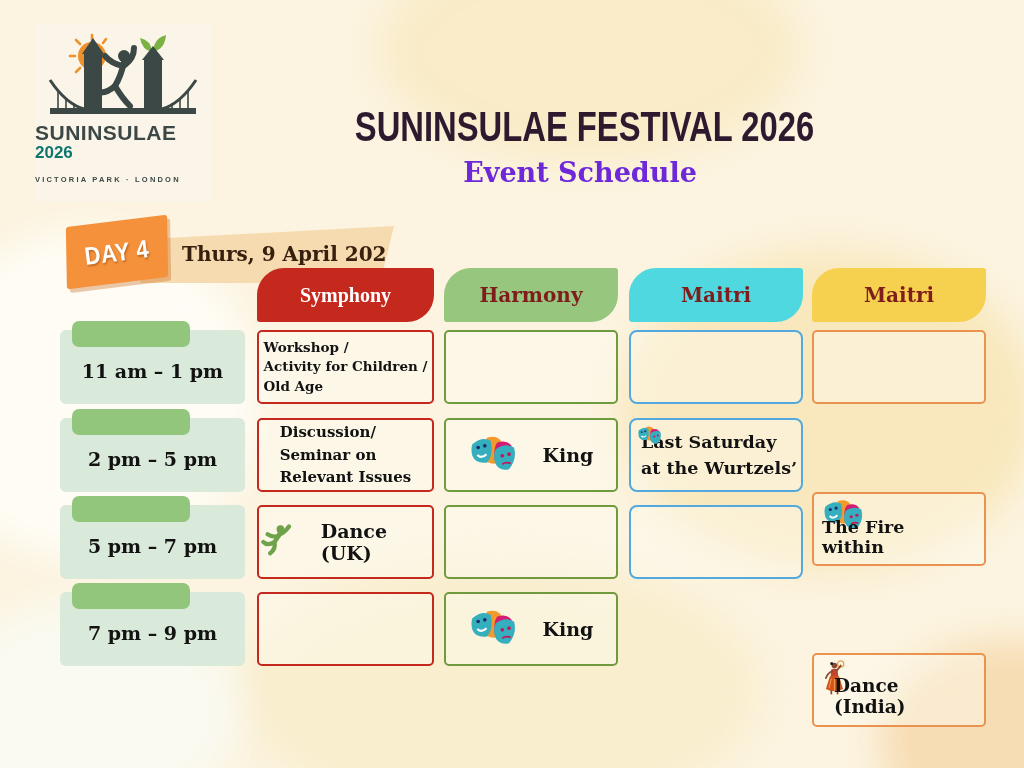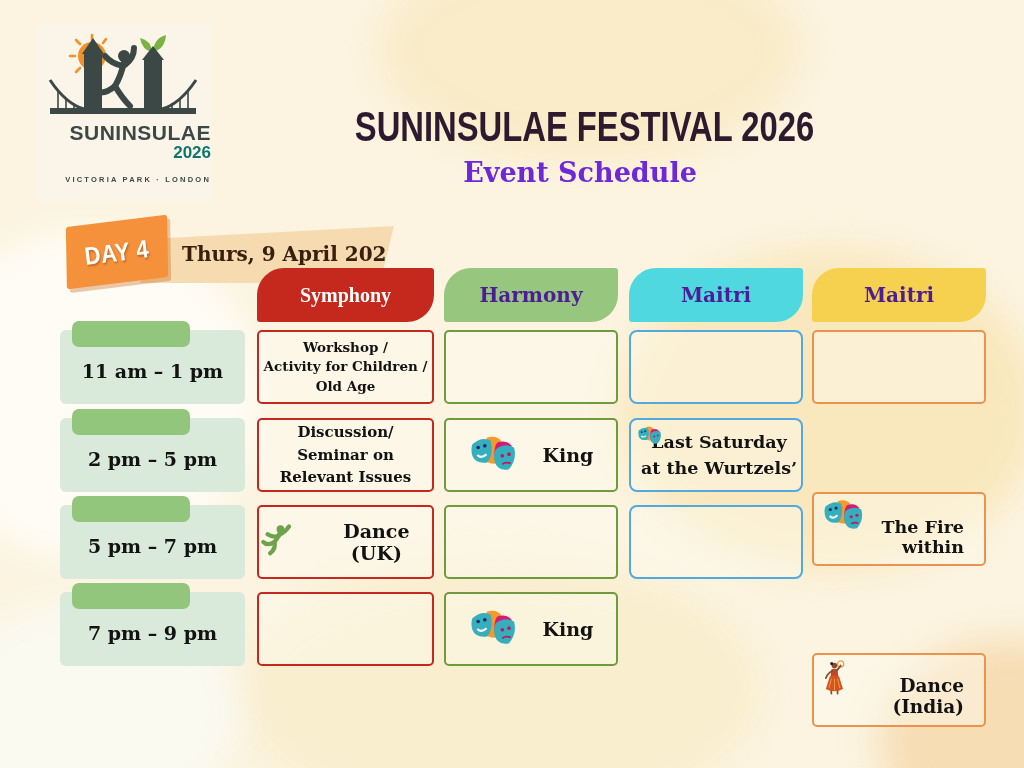--- a/index.html
+++ b/index.html
@@ -11,21 +11,21 @@
   
   .blob{position:absolute;border-radius:50%;filter:blur(18px);pointer-events:none;}
   .blob.y1{left:620px;top:250px;width:420px;height:320px;background:rgba(246,222,160,.55);}
   .blob.y2{left:380px;top:-60px;width:420px;height:220px;background:rgba(247,228,176,.5);}
   .blob.y3{left:240px;top:560px;width:520px;height:260px;background:rgba(247,230,185,.45);}
   .blob.w1{left:-80px;top:230px;width:340px;height:330px;background:rgba(255,255,252,.75);}
   .blob.w2{left:-60px;top:600px;width:300px;height:220px;background:rgba(250,252,248,.7);}
   .blob.o1{left:880px;top:640px;width:260px;height:200px;background:rgba(243,205,150,.6);}
 
   
-  .logo-card{position:absolute;left:35px;top:24px;width:176px;height:178px;background:#FBF5E9;border-radius:2px;text-align:right;}
+  .logo-card{position:absolute;left:35px;top:24px;width:176px;height:178px;background:#FBF5E9;border-radius:2px;text-align:left;}
   .logo-card svg{display:block;margin:6px auto 0;}
   .logo-title{font-family:"Liberation Sans",sans-serif;font-weight:800;font-size:21px;letter-spacing:.5px;color:#3C4846;line-height:1;}
   .logo-year{font-family:"Liberation Sans",sans-serif;font-weight:800;font-size:17px;color:#0f766e;line-height:1.2;}
   .logo-loc{font-family:"Liberation Sans",sans-serif;font-weight:700;font-size:7.5px;letter-spacing:2.2px;color:#3C4846;margin-top:12px;}
 
   
   .title-wrap{position:absolute;left:290px;top:106px;width:580px;text-align:center;}
   .main-title{display:inline-block;font-family:"Liberation Sans",sans-serif;font-weight:800;font-size:42px;line-height:1;color:#2E1A2F;transform:scaleX(.78);transform-origin:center;white-space:nowrap;letter-spacing:0px;}
   .sub-title{font-size:27px;font-weight:bold;color:#6d28d9;margin-top:9px;}
 
@@ -34,52 +34,52 @@
     clip-path:polygon(7% 22%,100% 0%,94.5% 100%,0% 100%);}
   .date-text{position:absolute;left:42px;top:16px;font-size:20px;font-weight:bold;color:#38200F;white-space:nowrap;}
   .day-badge{position:absolute;left:66px;top:221px;width:102px;height:62px;background:#F5913B;border-radius:3px;
     transform:rotate(-7deg) skewX(-6deg);box-shadow:3px 4px 0 rgba(199,102,24,.35);
     display:flex;align-items:center;justify-content:center;}
   .day-badge span{display:inline-block;font-family:"Liberation Sans",sans-serif;font-weight:800;font-size:25px;color:#fff;
     transform:skewX(6deg) scaleX(.88);text-shadow:1px 2px 2px rgba(130,55,0,.45);letter-spacing:.5px;}
 
   
   .stage{position:absolute;top:268px;height:54px;border-radius:27px 3px 27px 3px;
-    display:flex;align-items:center;justify-content:center;font-size:20px;font-weight:bold;color:#4c1d95;}
+    display:flex;align-items:center;justify-content:center;font-size:20px;font-weight:bold;color:#7f1d1d;}
   .stage.symphony{left:257px;width:177px;background:#C5281D;color:#FFFFFF;font-family:Liberation Serif, serif;}
   .stage.harmony{left:444px;width:174px;background:#97C67F;}
   .stage.roots{left:629px;width:174px;background:#50D8E1;}
   .stage.maitri{left:812px;width:174px;background:#F6D14F;}
 
   
   .time-box{position:absolute;left:60px;width:185px;height:74px;background:#D9E9DA;border-radius:6px;
     display:flex;align-items:center;justify-content:center;}
   .time-box .tab{position:absolute;left:12px;top:-9px;width:118px;height:26px;background:#92C67C;border-radius:7px;}
   .time-box .time-text{font-size:19px;font-weight:bold;color:#121212;padding-top:8px;}
 
   
   .cell{position:absolute;height:74px;border:2px solid;border-radius:5px;background:rgba(253,250,240,.45);box-sizing:border-box;}
   .cell.col-symphony{left:257px;width:177px;border-color:#C5281D;}
   .cell.col-harmony{left:444px;width:174px;border-color:#6F9B3E;}
   .cell.col-roots{left:629px;width:174px;border-color:#53A9DE;border-radius:8px;}
   .cell.col-maitri{left:812px;width:174px;border-color:#EA9350;}
   .row-0{top:330px;} .row-1{top:418px;} .row-2{top:505px;} .row-3{top:592px;}
 
-  .cell-text{white-space:pre-line;text-align:center;font-weight:bold;color:#121212;}
+  .cell-text{white-space:pre-line;text-align:left;font-weight:bold;color:#121212;}
   .c-center{display:flex;align-items:center;justify-content:center;}
   .c-center .cell-text{font-size:13.5px;line-height:1.45;}
   .c-center.mid .cell-text{font-size:15px;line-height:1.5;}
   .c-iconrow{display:flex;align-items:center;justify-content:center;gap:24px;}
   .c-iconrow .cell-text{font-size:19px;}
   .c-corner{display:flex;align-items:center;justify-content:center;position:relative;}
   .c-corner .corner-icon{position:absolute;left:6px;top:5px;}
   .c-corner .cell-text{font-size:17.5px;line-height:1.5;padding-left:6px;}
   .c-colicon{position:relative;}
   .c-colicon .top-icon{position:absolute;left:8px;top:4px;}
-  .c-colicon .cell-text{position:absolute;left:8px;right:20px;bottom:7px;font-size:17.5px;text-align:right;}
+  .c-colicon .cell-text{position:absolute;left:8px;right:20px;bottom:7px;font-size:17.5px;text-align:left;}
   .c-colicon.india .top-icon{left:8px;top:3px;}
   .c-colicon.india .cell-text{left:20px;bottom:8px;font-size:18.5px;}
 </style>
 </head>
 <body>
 
 <div class="canvas">
   <div class="blob y2"></div>
   <div class="blob y1"></div>
   <div class="blob y3"></div>

